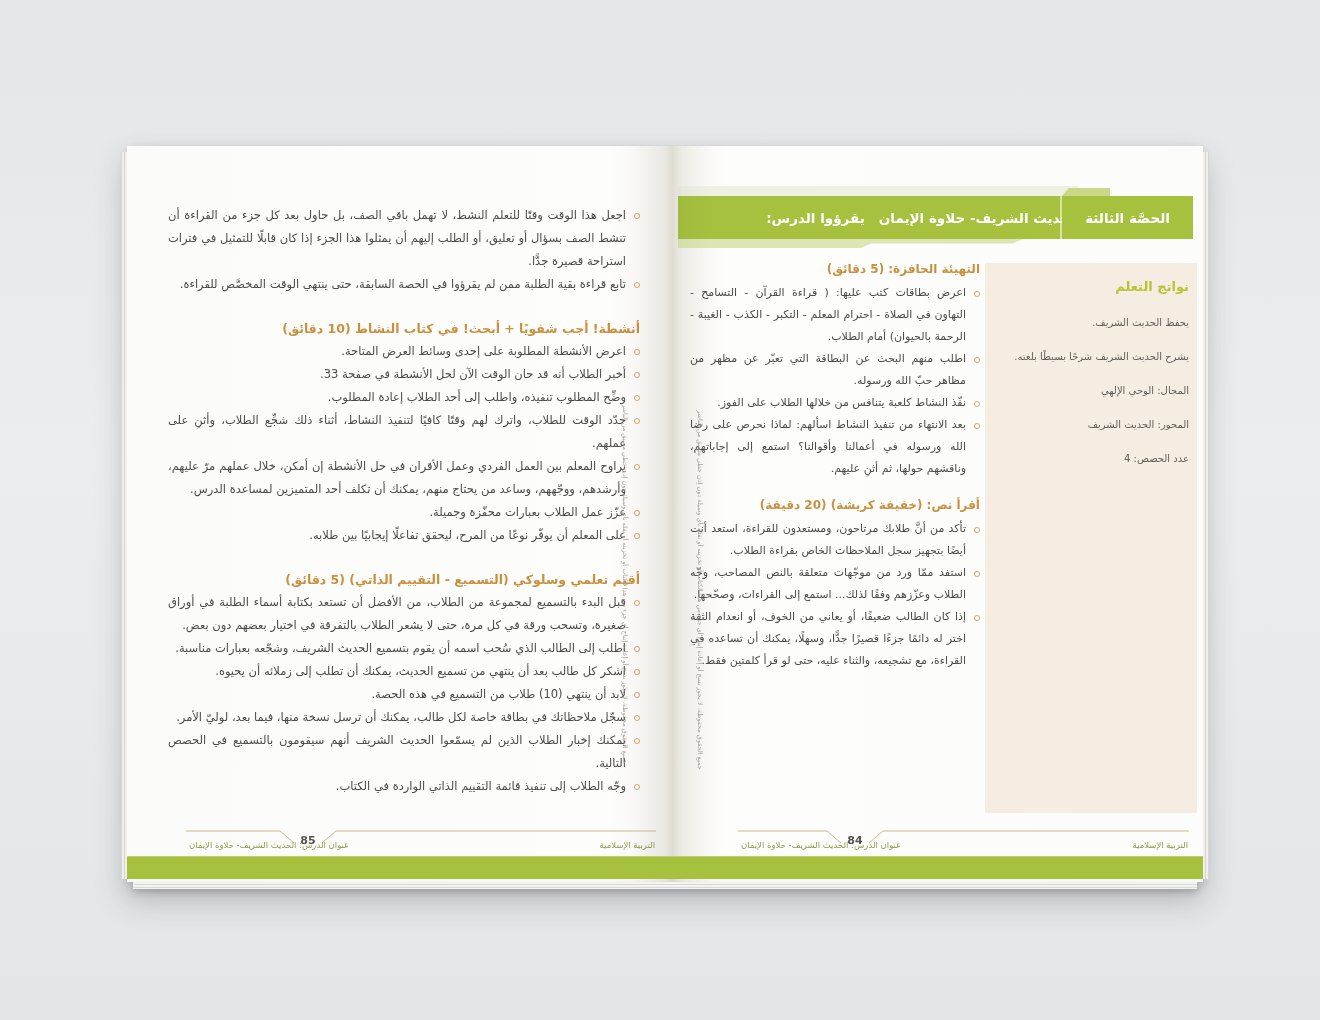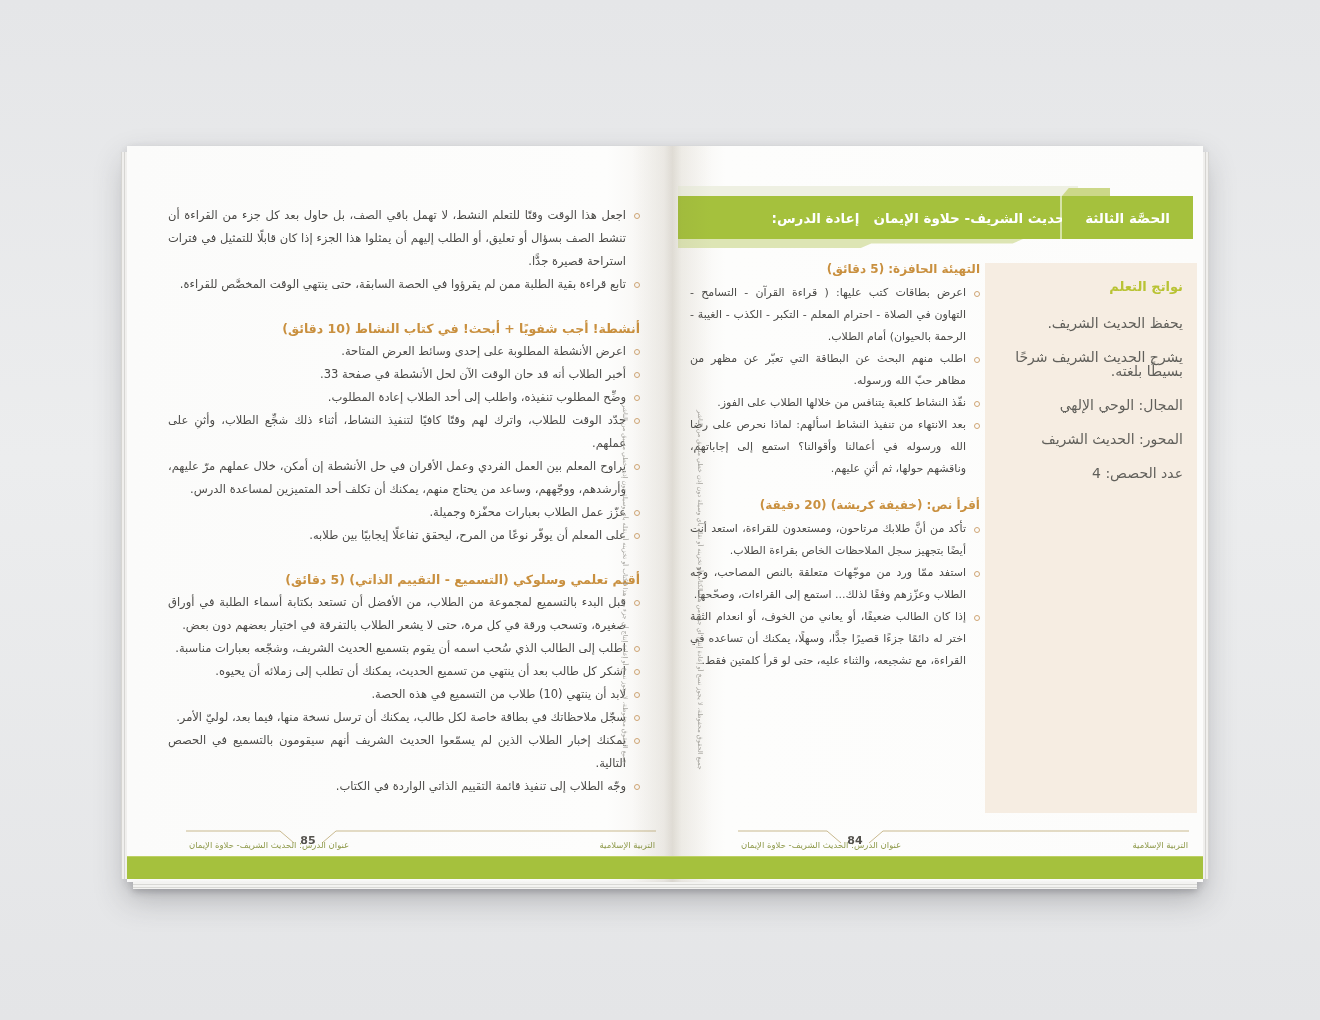--- a/index.html
+++ b/index.html
@@ -88,24 +88,24 @@
 
   .main-col{position:absolute;left:18px;top:112px;width:290px;}
   .main-col .bullets li{font-size:11px;line-height:22px;}
   .main-col .sec-h{font-size:12px;line-height:22px;margin:0 0 2px;}
   .main-col .gap{height:14px;}
   .main-col .bm{margin-top:9px;}
 
   
   .outcomes{
     position:absolute;left:313px;top:117px;width:212px;height:550px;
-    background:#f6ede2;box-sizing:border-box;padding:16px 14px;direction:rtl;
+    background:#f6ede2;box-sizing:border-box;padding:16px 8px;direction:rtl;
   }
   .outcomes-title{color:#b9c334;font-size:13px;font-weight:bold;margin:0 0 22px;}
-  .outcome-item{font-size:14px;color:#605f5a;margin:0 0 20px;line-height:14px;}
+  .outcome-item{font-size:10px;color:#605f5a;margin:0 0 20px;line-height:14px;}
 
   
   .mnote{
     position:absolute;writing-mode:vertical-rl;font-size:6.5px;color:#97958f;
     letter-spacing:.8px;overflow:hidden;direction:rtl;opacity:.85;
   }
   .mnote-left{left:494px;top:150px;height:468px;}
   .mnote-right{left:24px;top:144px;height:480px;}
 
   
@@ -223,21 +223,21 @@
         <span class="f-num">85</span>
         <span class="f-subject">التربية الإسلامية</span>
       </div>
     </div>
 
     <div class="page page-right">
 
       <div class="top-band"></div>
       <div class="banner">
         <div class="banner-text">
-          <span>إعادة الدرس:</span>
+          <span>يقرؤوا الدرس:</span>
           <span>الحديث الشريف- حلاوة الإيمان</span>
         </div>
       </div>
       <div class="tab-cap"></div>
       <div class="tab-divider"></div>
       <div class="session-tab">الحصَّة الثالثة</div>
       <div class="ribbon"></div>
 
       <div class="col main-col">
         <h3 class="sec-h">التهيئة الحافزة: (5 دقائق)</h3>

